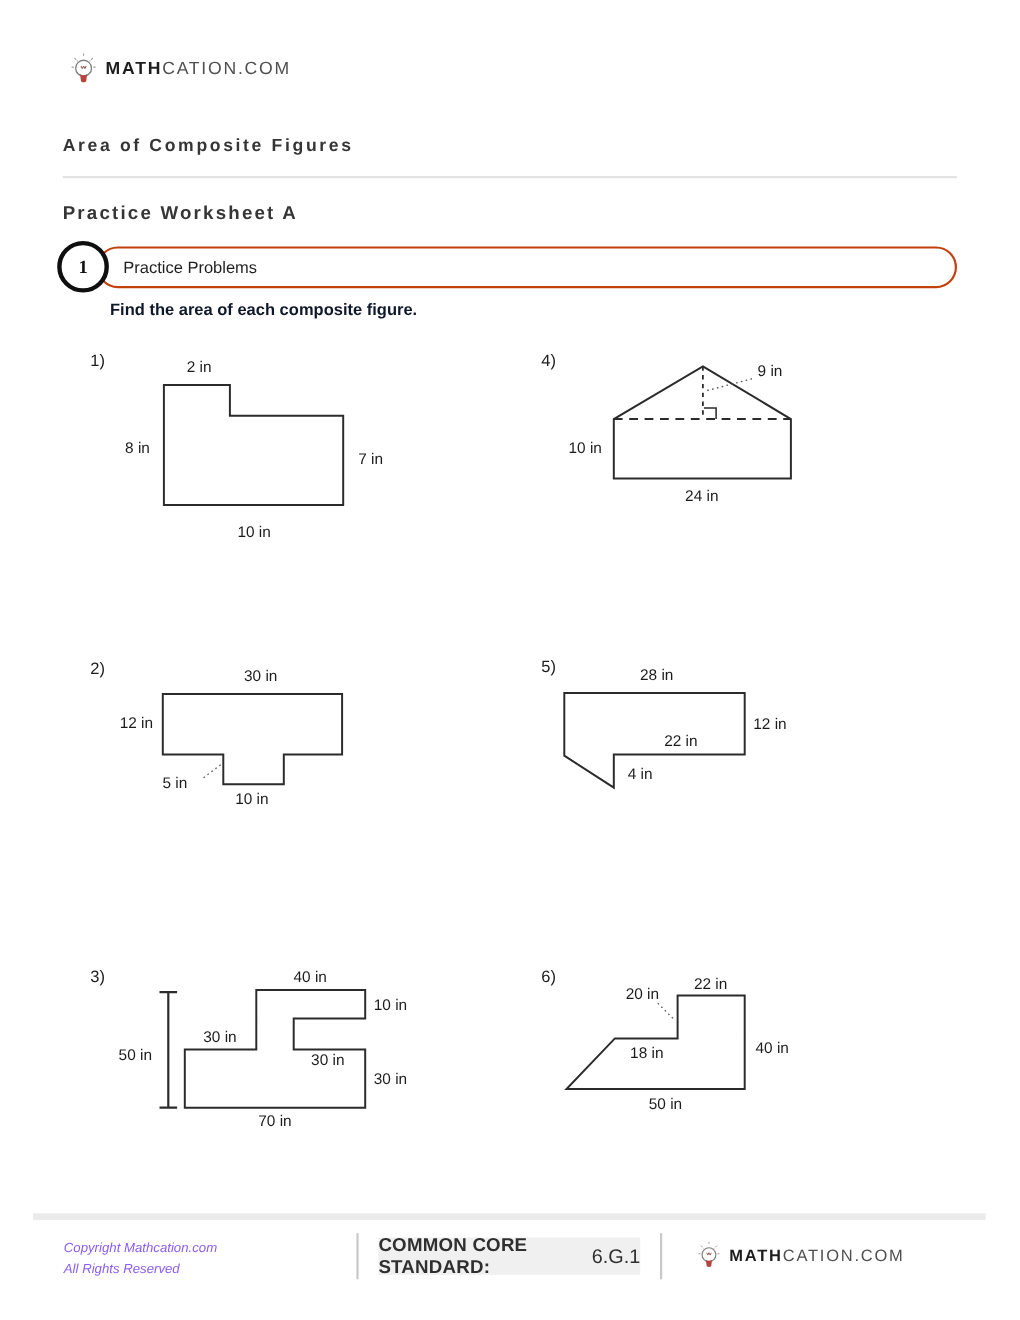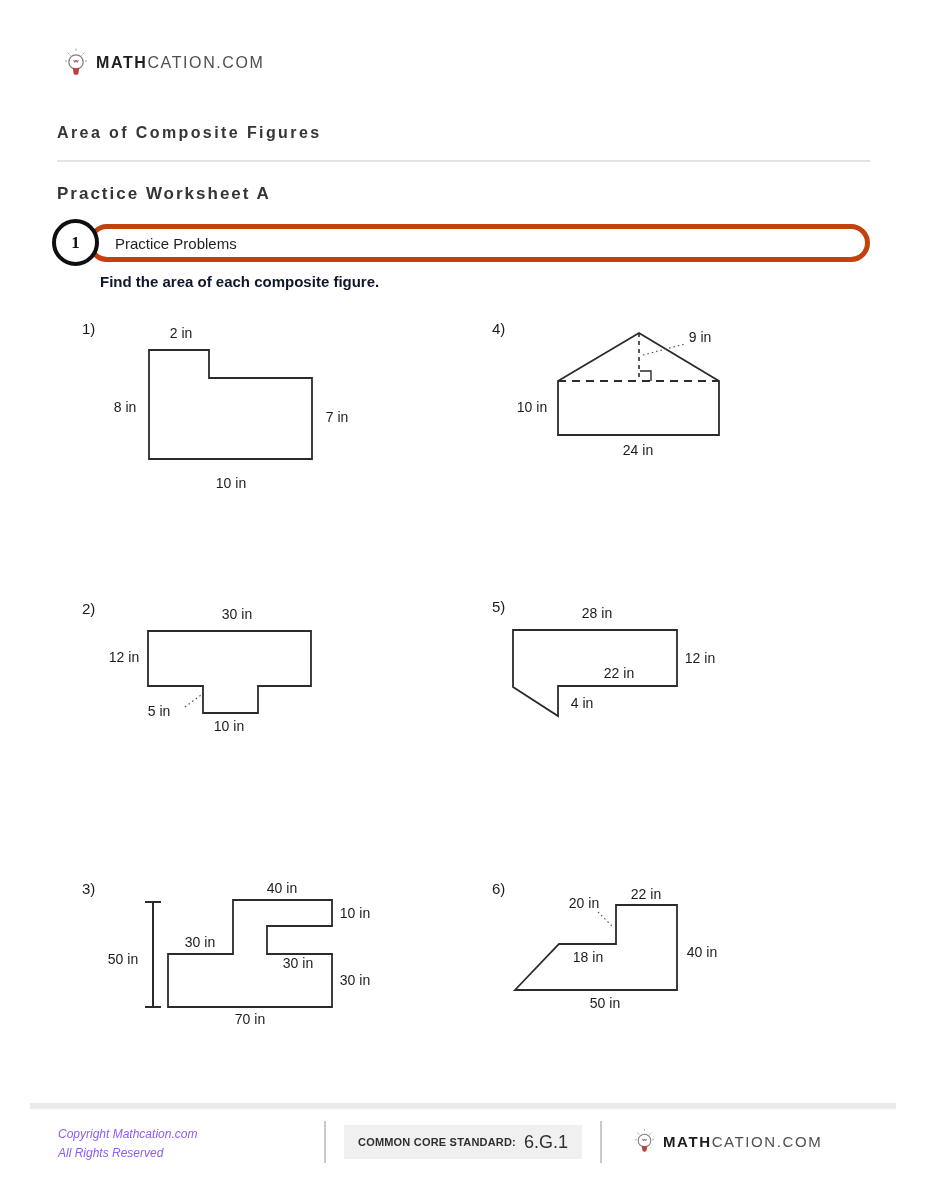--- a/index.html
+++ b/index.html
@@ -25,21 +25,21 @@
   .fields { width: 350px; }
   .frow { display: flex; align-items: flex-end; margin-bottom: 13px; }
   .flabel { font-weight: bold; font-size: 15px; color: #3f3f3f; letter-spacing: 0.3px; white-space: nowrap; }
   .fline { border-bottom: 2px solid #3f3f3f; height: 16px; display: inline-block; margin-left: 6px; }
 
   .title { font-size: 16px; font-weight: bold; letter-spacing: 2.4px; color: #353535; }
   .rule { height: 2px; background: #e3e3e3; }
   .subtitle { font-size: 17px; font-weight: bold; letter-spacing: 2px; color: #353535; }
 
   .pill {
-    border: 5px solid #c2410c; border-radius: 19px; height: 38px;
+    border: 2px solid #c2410c; border-radius: 19px; height: 38px;
     display: flex; align-items: center; padding-left: 22px;
     font-size: 15px; color: #1f1f1f; background: #fff;
   }
   .numcircle {
     width: 47px; height: 47px; border: 4px solid #0f0f0f; border-radius: 50%;
     background: #fff; display: flex; align-items: center; justify-content: center;
     font-family: "Liberation Serif", serif; font-weight: bold; font-size: 17px; color: #111;
     z-index: 2;
   }
   .instruction { font-size: 15px; font-weight: bold; color: #0f172a; }
@@ -47,21 +47,21 @@
   .fig { position: absolute; }
   .fig .pnum { position: absolute; font-size: 15px; color: #1c1c1c; }
   .fig svg { position: absolute; left: 0; top: 0; }
   .fig svg text { font-family: "Liberation Sans", sans-serif; font-size: 14px; fill: #1c1c1c; }
 
   
   .footer-bar { background: #eaeaea; }
   .copyright { font-size: 12px; color: #8b5cf6; line-height: 1.6; font-style: italic; }
   .vdiv { width: 2px; background: #c9c9c9; }
   .ccbox { background: #f0f0f0; display: flex; align-items: center; justify-content: center; }
-  .cclabel { font-weight: bold; font-size: 11px; color: #2f2f2f; letter-spacing: 0.2px; }
+  .cclabel { font-weight: bold; font-size: 17px; color: #2f2f2f; letter-spacing: 0.2px; }
   .ccval { font-size: 18px; color: #2f2f2f; margin-left: 8px; }
   .logo-sm .logo-text { font-size: 15px; }
 </style>
 </head>
 <body>
 
 <div class="page">
 
   <div class="abs logo" style="left:64px; top:48px;">
     <svg width="24" height="30" viewBox="0 0 24 30">

